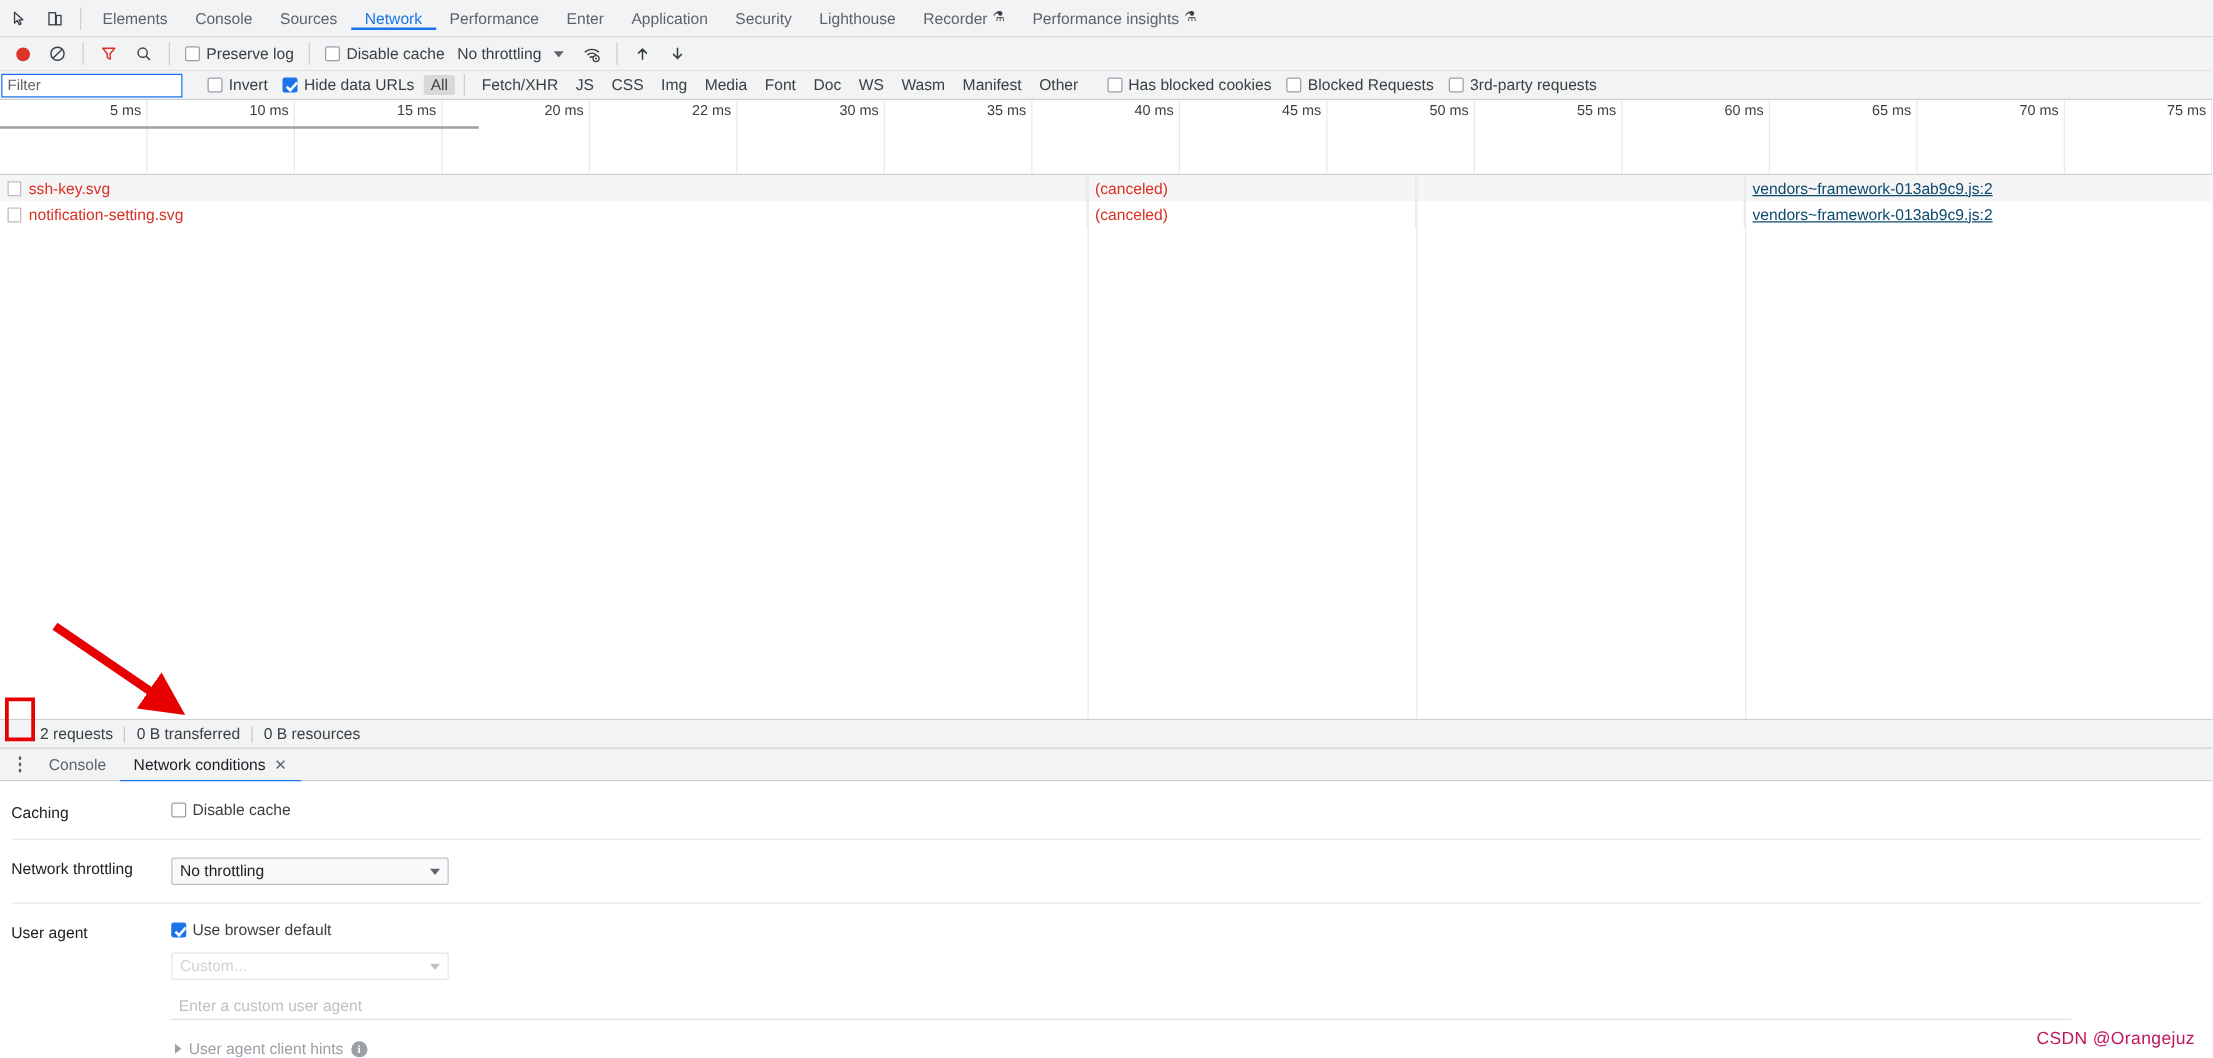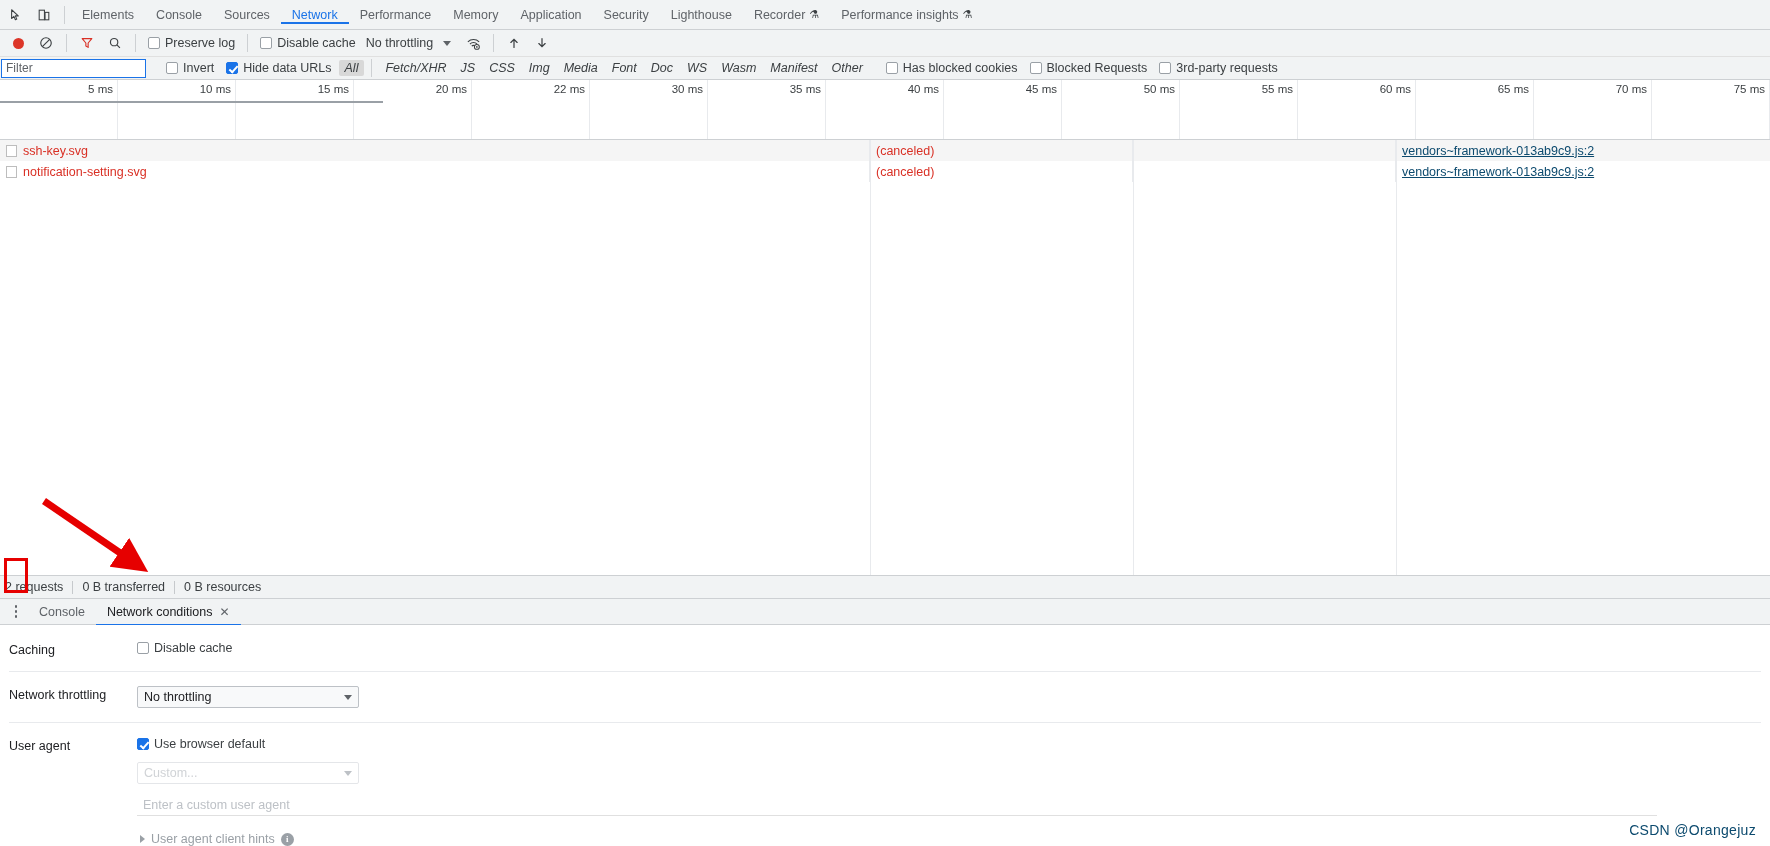--- a/index.html
+++ b/index.html
@@ -76,21 +76,21 @@
   }
   .filter-input {
     width: 145px; height: 19px; margin-left: 1px;
     border: 1px solid #1a73e8; background: #fff;
     font-family: "Liberation Sans", sans-serif; font-size: 12px;
     padding: 0 4px; color:#202124; outline:none;
   }
   .filter-input::placeholder { color:#5f6368; }
   .ftype {
     padding: 1px 6px; margin: 0 1px; color:#3c4043; font-size:12.5px;
-    cursor:pointer; border-radius:2px; white-space:nowrap;font-style:italic;
+    cursor:pointer; border-radius:2px; white-space:nowrap;
   }
   .ftype.selected { background:#d8d8d8; }
 
   
   .timeline {
     height: 60px; min-height: 60px;
     background: #fff;
     border-bottom: 1px solid #cdd0d3;
     position: relative;
     display: flex;
@@ -139,21 +139,21 @@
   }
 
   
   .statusbar {
     height: 23px; min-height:23px;
     background:#f1f3f4; border-top:1px solid #cdd0d3;
     display:flex; align-items:center; padding-left:5px; gap:0;
     font-size:12.5px; color:#3c4043;
   }
   .sb-item { padding: 0 9px; white-space:nowrap; }
-  .sb-item:first-child { padding-left:0; }
+  .sb-item:first-child { padding-left:16px;margin-left:11px; }
   .sb-sep { width:1px; height:13px; background:#c6c9cc; }
 
   
   .drawer { display:flex; flex-direction:column; background:#fff; }
   .drawer-tabs {
     height: 27px; min-height:27px;
     background:#f1f3f4; border-top:1px solid #cdd0d3; border-bottom:1px solid #cdd0d3;
     display:flex; align-items:center; padding-left:4px;
   }
   .dots-btn {
@@ -214,21 +214,21 @@
   }
 
   
   .anno-box {
     position:absolute; border:3px solid #e60000; pointer-events:none; z-index:50;
   }
   .anno-arrow { position:absolute; pointer-events:none; z-index:50; }
 
   .watermark {
     position:absolute; right:14px; bottom:8px;
-    color:#0c4a6e; font-size:14px; letter-spacing:.3px; z-index:40;
+    color:#be185d; font-size:14px; letter-spacing:.3px; z-index:40;
   }
 </style>
 </head>
 <body>
 
 <div id="app">
 
   <div class="tabstrip">
     <div class="icon-btn">
       <svg width="14" height="14" viewBox="0 0 16 16">
@@ -252,21 +252,21 @@
     <div class="tab">
         <span>Sources</span>
       </div>
     <div class="tab active">
         <span>Network</span>
       </div>
     <div class="tab">
         <span>Performance</span>
       </div>
     <div class="tab">
-        <span>Memory</span>
+        <span>Enter</span>
       </div>
     <div class="tab">
         <span>Application</span>
       </div>
     <div class="tab">
         <span>Security</span>
       </div>
     <div class="tab">
         <span>Lighthouse</span>
       </div>

